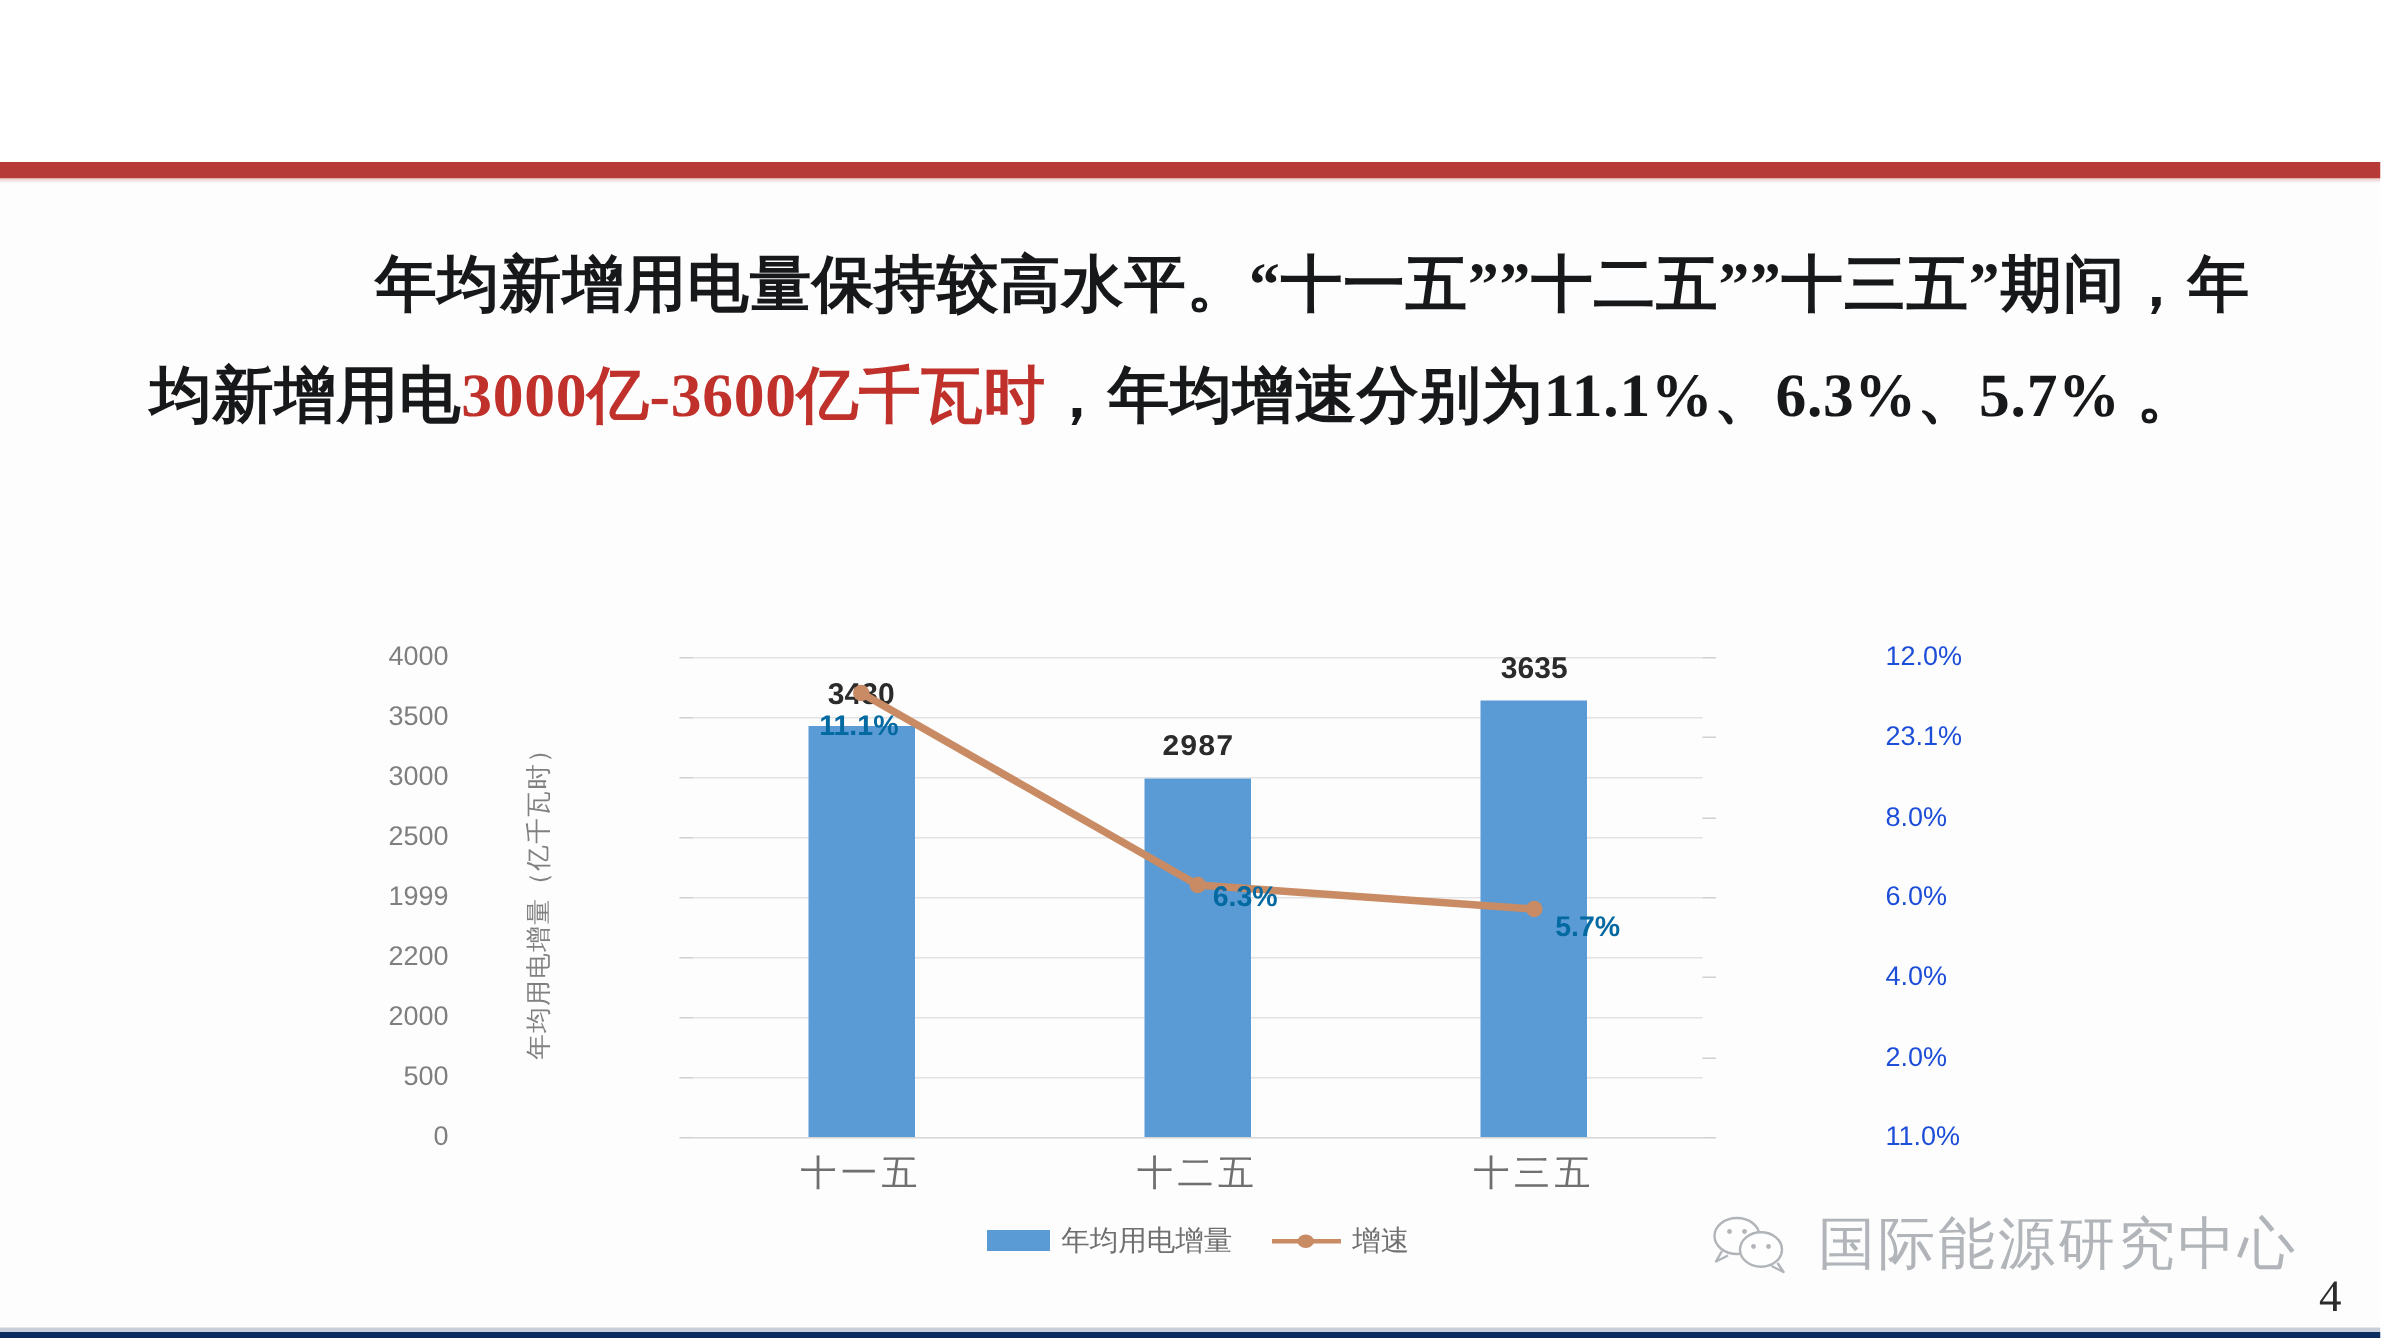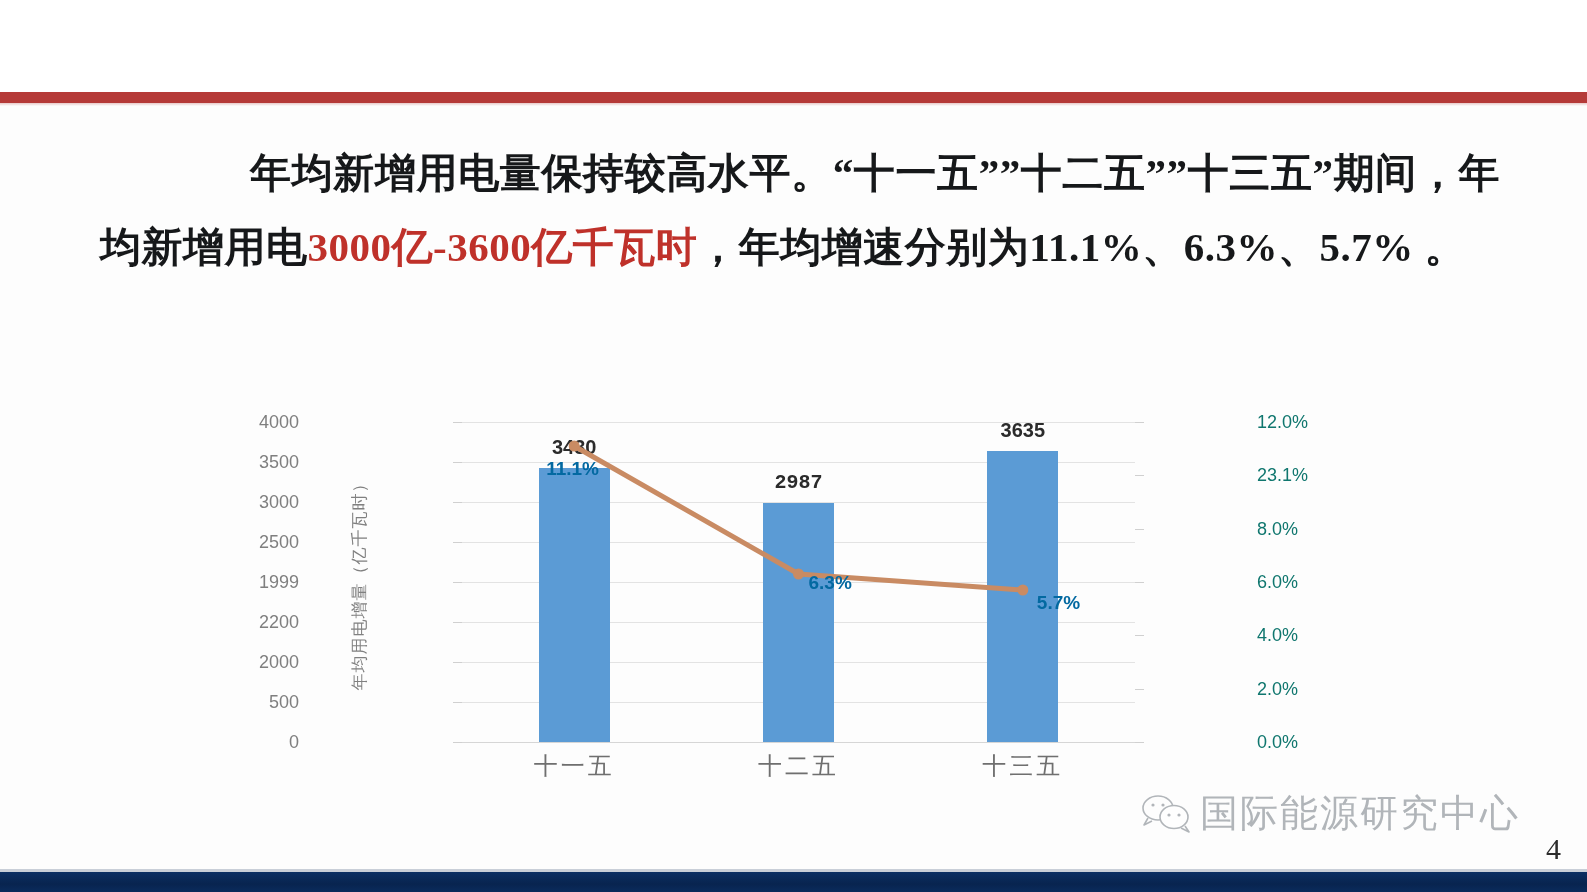--- a/index.html
+++ b/index.html
@@ -3,21 +3,21 @@
 <meta charset="utf-8">
 <style>
   html,body{margin:0;padding:0;}
   body{
     width:1587px;height:892px;overflow:hidden;position:relative;
     background:#ffffff;
     font-family:"Liberation Serif", serif;
   }
 
   
-  #slide{position:absolute;inset:0;background:#fdfdfd;}
+  #slide{position:absolute;inset:0;background:#fdfdfd;margin-top:16px;}
 
   #top-white{position:absolute;left:0;top:0;width:1587px;height:92px;background:#ffffff;}
   #top-rule{position:absolute;left:0;top:92px;width:1587px;height:11px;
             background:#b53a38;}
   #top-rule-shadow{position:absolute;left:0;top:103px;width:1587px;height:3px;
             background:linear-gradient(#e8c9c8,#fdfdfd);}
 
   #bottom-rule{position:absolute;left:0;top:872px;width:1587px;height:20px;
             background:linear-gradient(180deg,#0b2f63 0%,#08244f 60%,#0a2b5c 100%);}
   #bottom-rule-hair{position:absolute;left:0;top:869px;width:1587px;height:3px;
@@ -45,21 +45,21 @@
   .gridline{position:absolute;left:0;width:100%;height:1px;background:#e3e3e3;}
   .gridline.zero{background:#d6d6d6;}
 
   .ytick{
     position:absolute;right:836px;width:70px;text-align:right;
     font-family:"Liberation Sans", sans-serif;font-size:18px;color:#7f7f7f;
     transform:translateY(-50%);white-space:nowrap;
   }
   .ytick-r{
     position:absolute;left:795px;width:90px;text-align:left;
-    font-family:"Liberation Sans", sans-serif;font-size:18px;color:#0f766e;
+    font-family:"Liberation Sans", sans-serif;font-size:18px;color:#1d4ed8;
     transform:translateY(-50%);white-space:nowrap;
   }
   .tickmark{position:absolute;width:9px;height:1px;background:#d0d0d0;}
 
   #ylabel{
     position:absolute;left:-4px;top:24px;height:320px;width:26px;
     display:flex;align-items:center;justify-content:center;
   }
   #ylabel span{
     display:block;white-space:nowrap;
@@ -95,21 +95,21 @@
     font-family:"Liberation Sans", sans-serif;font-size:19px;color:#6f6f6f;
   }
   #legend .item{display:flex;align-items:center;gap:8px;}
   .swatch-bar{width:42px;height:14px;background:#5b9bd5;display:block;}
   .swatch-line{width:46px;height:14px;display:block;position:relative;}
   .swatch-line::before{content:"";position:absolute;left:0;top:6px;width:46px;height:3px;background:#c98b63;}
   .swatch-line::after{content:"";position:absolute;left:17px;top:3px;width:11px;height:9px;border-radius:50%;background:#c98b63;}
 
   
   #watermark{
-    position:absolute;left:1140px;top:788px;display:flex;align-items:center;gap:8px;
+    position:absolute;left:1140px;top:788px;display:flex;align-items:center;gap:20px;
     color:#9aa0a6;opacity:.85;
   }
   #watermark .wm-text{
     font-family:"Liberation Sans", sans-serif;font-size:38px;letter-spacing:2px;
     color:#a4a9ae;
   }
   #wechat-icon{width:52px;height:44px;position:relative;display:block;}
 
   #pagenum{
     position:absolute;right:26px;top:832px;
@@ -156,21 +156,21 @@
         <div class="tickmark" style="top: 120px; left: -9px;"></div>
         <div class="gridline" style="top: 80px;"></div>
         <div class="ytick" style="top: 80px;">3000</div>
         <div class="tickmark" style="top: 80px; left: -9px;"></div>
         <div class="gridline" style="top: 40px;"></div>
         <div class="ytick" style="top: 40px;">3500</div>
         <div class="tickmark" style="top: 40px; left: -9px;"></div>
         <div class="gridline" style="top: 0px;"></div>
         <div class="ytick" style="top: 0px;">4000</div>
         <div class="tickmark" style="top: 0px; left: -9px;"></div>
-        <div class="ytick-r" style="top: 320px;">0.0%</div>
+        <div class="ytick-r" style="top: 320px;">11.0%</div>
         <div class="tickmark" style="top: 320px; left: 673px;"></div>
         <div class="ytick-r" style="top: 266.667px;">2.0%</div>
         <div class="tickmark" style="top: 266.667px; left: 673px;"></div>
         <div class="ytick-r" style="top: 213.333px;">4.0%</div>
         <div class="tickmark" style="top: 213.333px; left: 673px;"></div>
         <div class="ytick-r" style="top: 160px;">6.0%</div>
         <div class="tickmark" style="top: 160px; left: 673px;"></div>
         <div class="ytick-r" style="top: 106.667px;">8.0%</div>
         <div class="tickmark" style="top: 106.667px; left: 673px;"></div>
         <div class="ytick-r" style="top: 53.3333px;">23.1%</div>
@@ -193,20 +193,30 @@
         <div class="pctlabel" style="left: 346.5px; top: 150px;">6.3%</div>
         <div class="pctlabel" style="left: 574.833px; top: 170px;">5.7%</div>
       </div>
 
     <div id="xticks-holder">
         <div class="xtick" style="left: 134.167px;">十一五</div>
         <div class="xtick" style="left: 358.5px;">十二五</div>
         <div class="xtick" style="left: 582.833px;">十三五</div>
       </div>
 
+    <div id="legend">
+      <div class="item">
+        <span class="swatch-bar"></span>
+        <span>年均用电增量</span>
+      </div>
+      <div class="item">
+        <span class="swatch-line"></span>
+        <span>增速</span>
+      </div>
+    </div>
   </div>
 
   <div id="watermark">
     <span id="wechat-icon">
       <svg width="52" height="44" viewBox="0 0 52 44" fill="none" stroke="#a4a9ae" stroke-width="1.6">
         <ellipse cx="18" cy="16" rx="15" ry="12"></ellipse>
         <path d="M8 26 L4 33 L12 29" stroke-linejoin="round" fill="none"></path>
         <ellipse cx="34" cy="25" rx="14" ry="11.5" fill="#ffffff"></ellipse>
         <path d="M45 34 L49 40 L41 36" stroke-linejoin="round" fill="none"></path>
         <circle cx="29" cy="23" r="1.6" fill="#a4a9ae" stroke="none"></circle>

